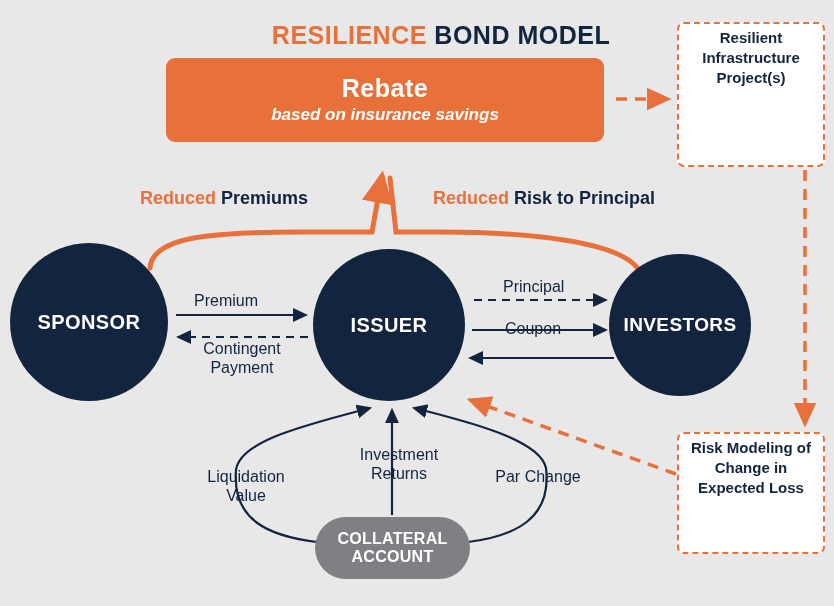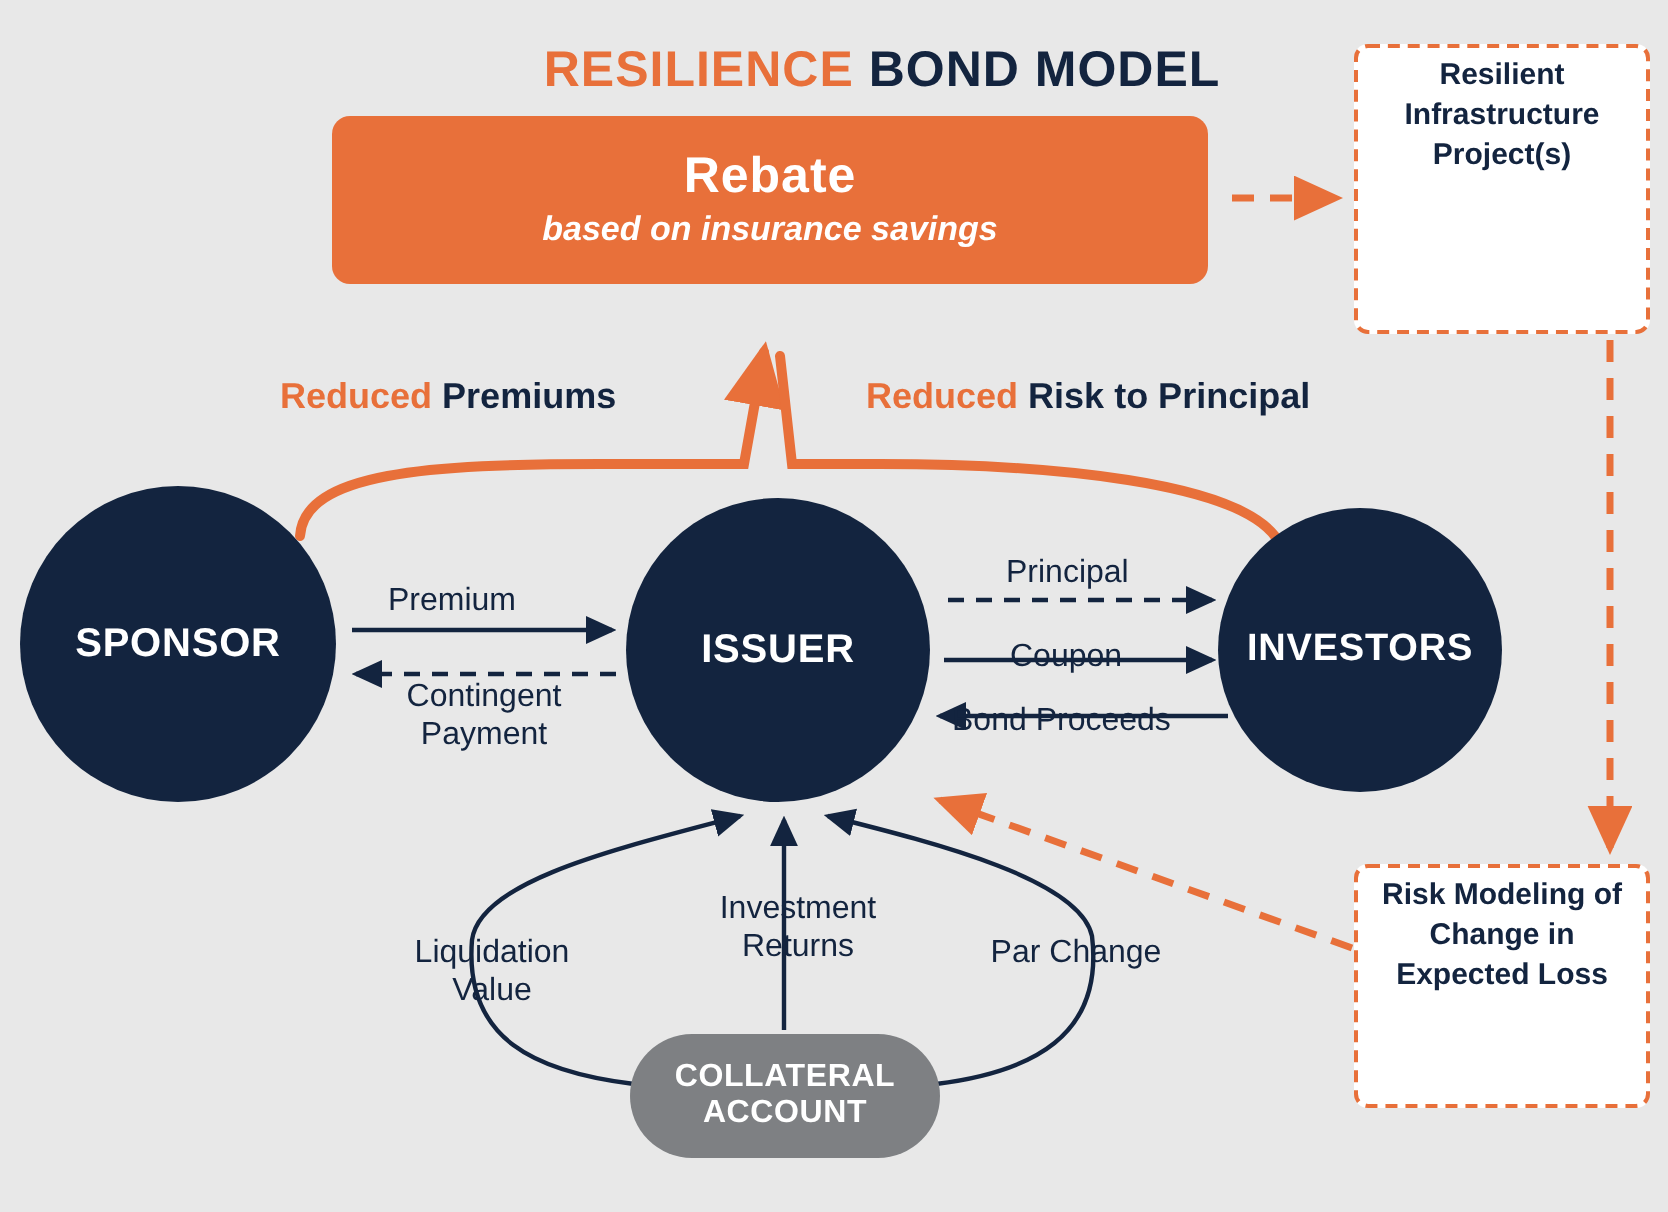--- a/index.html
+++ b/index.html
@@ -267,18 +267,17 @@
 
   <div class="lbl lbl-bold" id="lbl-reduced-risk">
     <span class="or">Reduced</span>
     <span class="dk">Risk to Principal</span>
   </div>
 
   <div class="lbl" id="lbl-premium">Premium</div>
   <div class="lbl" id="lbl-contingent">Contingent Payment</div>
   <div class="lbl" id="lbl-principal">Principal</div>
   <div class="lbl" id="lbl-coupon">Coupon</div>
-  <div class="lbl" id="lbl-bond-proceeds">Bond Proceeds</div>
   <div class="lbl" id="lbl-liquidation">Liquidation Value</div>
   <div class="lbl" id="lbl-investment">Investment Returns</div>
   <div class="lbl" id="lbl-par">Par Change</div>
 
 </div>
 
 </body></html>

